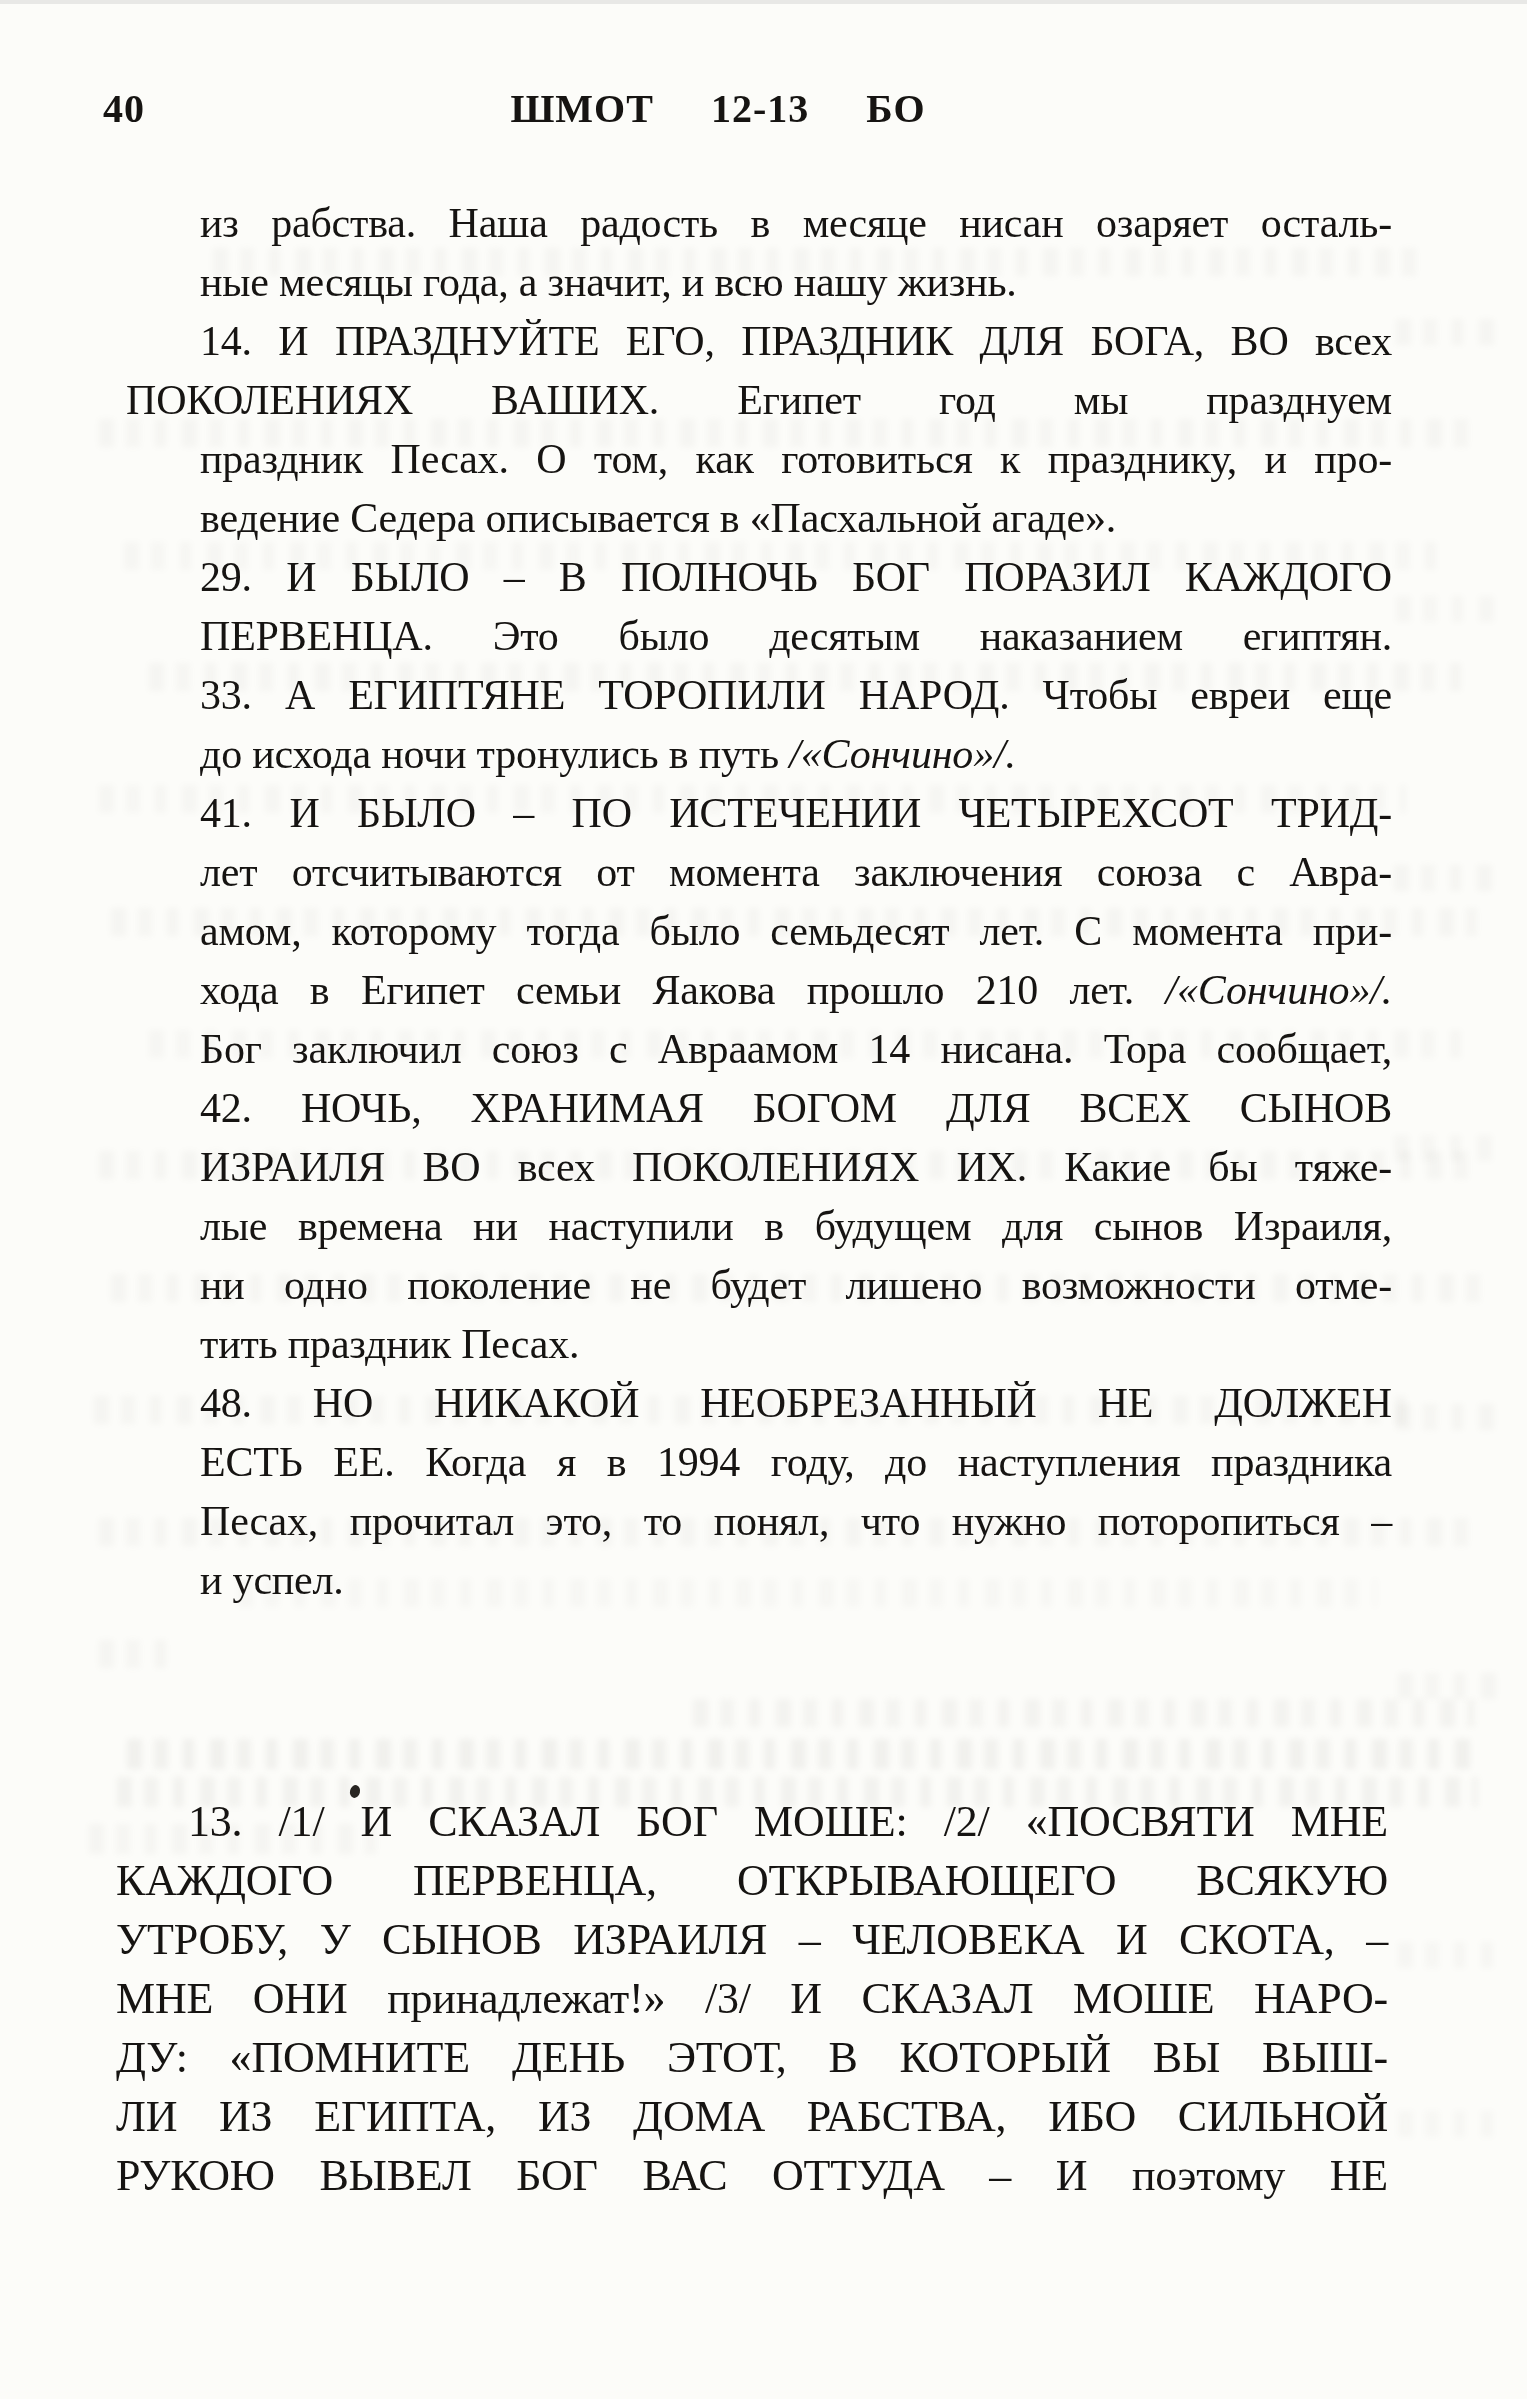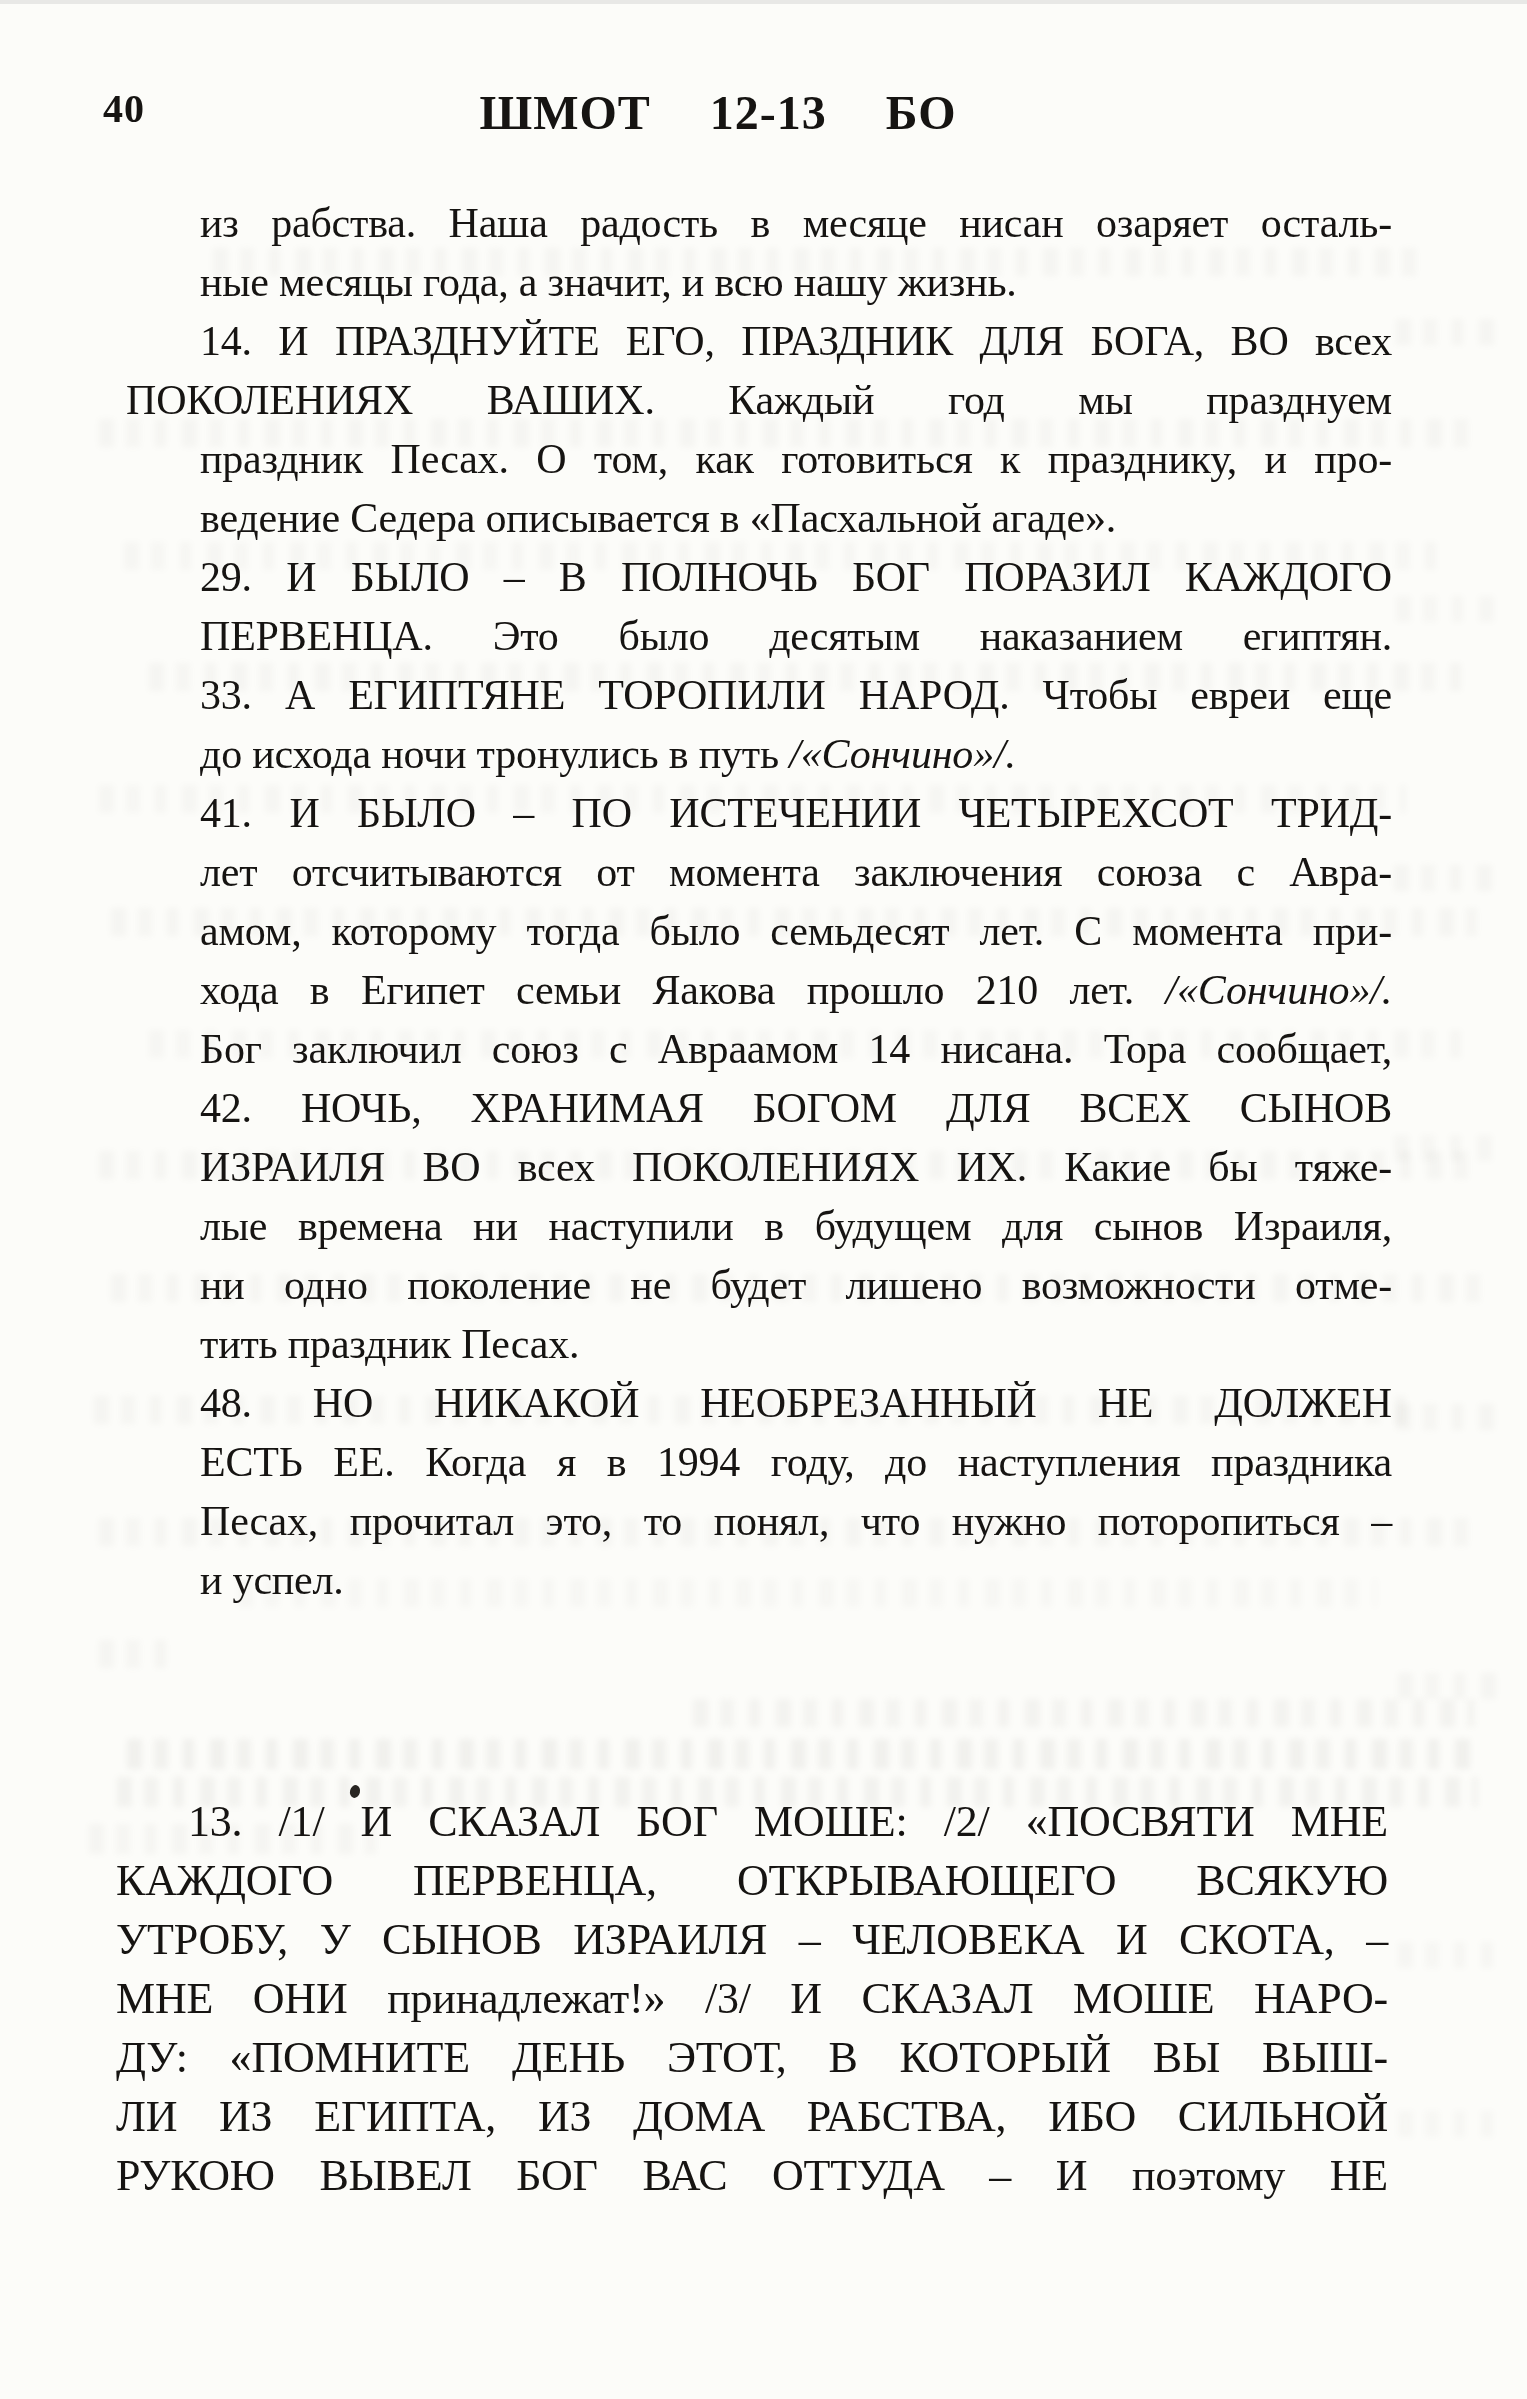--- a/index.html
+++ b/index.html
@@ -18,21 +18,21 @@
     color:var(--ink);
   }
   
   .page-header{position:absolute;top:81px;left:0;width:100%;height:48px;}
   .page-number{
     position:absolute;left:103px;top:0;
     font-size:40px;font-weight:700;letter-spacing:1px;
   }
   .running-title{
     position:absolute;left:0;top:0;width:1436px;
-    text-align:center;font-size:48px;font-weight:700;letter-spacing:1px;
+    text-align:center;font-size:40px;font-weight:700;letter-spacing:1px;
     white-space:nowrap;
   }
   .running-title .part{margin:0 23px;}
   
   .commentary{
     position:absolute;left:200px;top:190px;width:1192px;
     font-size:42px;
   }
   .verse{
     position:absolute;left:116px;top:1788px;width:1272px;
@@ -102,21 +102,21 @@
       <div class="ghost" style="left: 1396px; top: 1400px; width: 104px; height: 26px; opacity: 0.05;"></div>
       <div class="ghost" style="left: 1398px; top: 1669px; width: 99px; height: 26px; opacity: 0.05;"></div>
       <div class="ghost" style="left: 1398px; top: 1938px; width: 95px; height: 26px; opacity: 0.045;"></div>
       <div class="ghost" style="left: 1398px; top: 2107px; width: 95px; height: 26px; opacity: 0.04;"></div>
     </div>
 
   <main class="commentary" id="commentary-block">
       <div class="line"><span>из рабства. Наша радость в месяце нисан озаряет осталь-</span></div>
       <div class="line line-left"><span>ные месяцы года, а значит, и всю нашу жизнь.</span></div>
       <div class="line"><span>14. И ПРАЗДНУЙТЕ ЕГО, ПРАЗДНИК ДЛЯ БОГА, ВО всех</span></div>
-      <div class="line line-outdent"><span>ПОКОЛЕНИЯХ ВАШИХ. Каждый год мы празднуем</span></div>
+      <div class="line line-outdent"><span>ПОКОЛЕНИЯХ ВАШИХ. Египет год мы празднуем</span></div>
       <div class="line"><span>праздник Песах. О том, как готовиться к празднику, и про-</span></div>
       <div class="line line-left"><span>ведение Седера описывается в «Пасхальной агаде».</span></div>
       <div class="line"><span>29. И БЫЛО – В ПОЛНОЧЬ БОГ ПОРАЗИЛ КАЖДОГО</span></div>
       <div class="line"><span>ПЕРВЕНЦА. Это было десятым наказанием египтян.</span></div>
       <div class="line"><span>33. А ЕГИПТЯНЕ ТОРОПИЛИ НАРОД. Чтобы евреи еще</span></div>
       <div class="line line-left"><span>до исхода ночи тронулись в путь </span><span class="italic">/«Сончино»/.</span></div>
       <div class="line"><span>41. И БЫЛО – ПО ИСТЕЧЕНИИ ЧЕТЫРЕХСОТ ТРИД-</span></div>
       <div class="line"><span>лет отсчитываются от момента заключения союза с Авра-</span></div>
       <div class="line"><span>амом, которому тогда было семьдесят лет. С момента при-</span></div>
       <div class="line"><span>хода в Египет семьи Яакова прошло 210 лет. </span><span class="italic">/«Сончино»/.</span></div>

